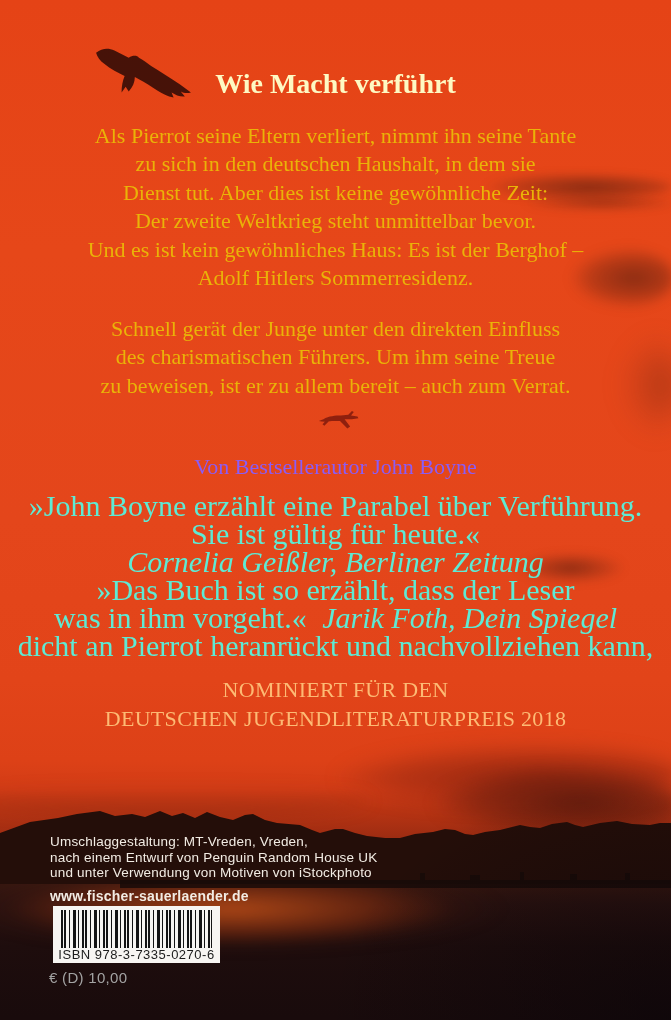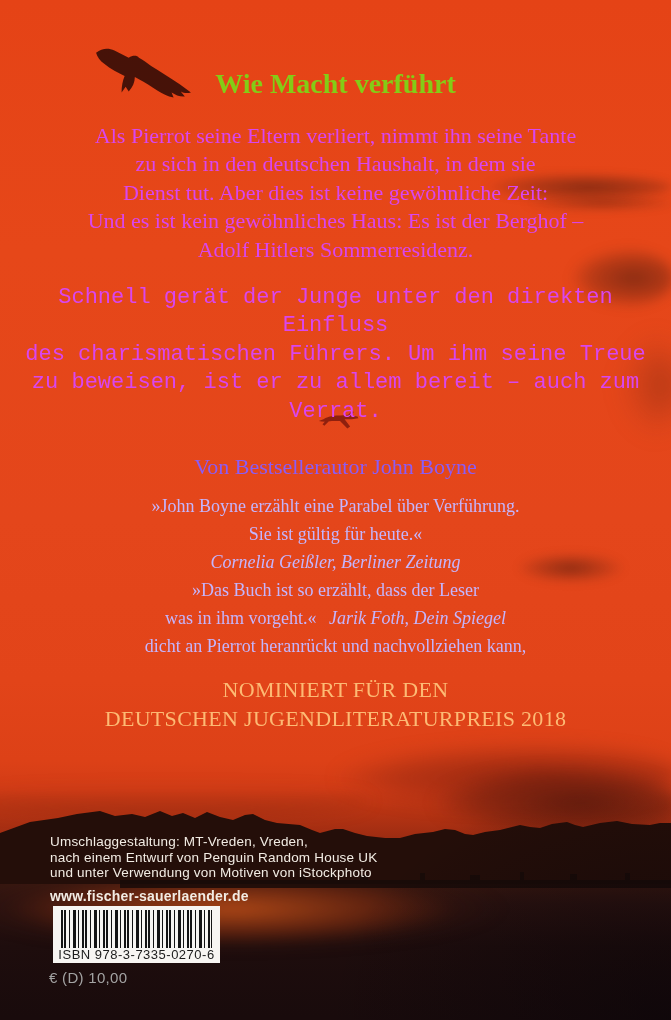--- a/index.html
+++ b/index.html
@@ -43,25 +43,25 @@
   .terrain { position:absolute; left:0; top:0; z-index:5; pointer-events:none; }
   .corner {
     position:absolute; right:0; bottom:0; width:340px; height:240px; z-index:6; pointer-events:none;
     background:radial-gradient(at 100% 100%, rgba(8,4,8,.55), transparent 72%);
   }
   
   .bird { position:absolute; left:92px; top:44px; z-index:9; }
   .plane { position:absolute; left:317px; top:410px; z-index:9; }
   
   .txt { position:absolute; left:0; width:100%; text-align:center; z-index:10; }
-  .headline { top:68px; font-size:28px; font-weight:bold; color:#84cc16; }
-  .cream { color:#d946ef; font-size:22px; line-height:28.4px; }
+  .headline { top:68px; font-size:28px; font-weight:bold; color:#fef9c3; }
+  .cream { color:#eab308; font-size:22px; line-height:28.4px; }
   .para1 { top:122px; }
-  .para2 { top:284px;font-family:Liberation Mono, monospace; }
-  .maroon { color:#c4b5fd; font-size:18px; line-height:28px; }
+  .para2 { top:315px; }
+  .maroon { color:#5eead4; font-size:30px; line-height:28px; }
   .author { top:454px; font-size:22px; color:#8b5cf6; }
   .quote1 { top:492px; }
   .quote2 { top:576px; }
   .attr { font-style:italic; }
   .award { top:676px; color:#fdba74; font-size:22px; line-height:28.5px; letter-spacing:.3px; }
   .sans { font-family:"Liberation Sans","DejaVu Sans",sans-serif; }
   .credits { position:absolute; left:50px; top:834px; z-index:10; color:#f2ece4;
     font-size:13.5px; line-height:15.6px; letter-spacing:.2px; }
   .website { position:absolute; left:50px; top:888px; z-index:10; color:#f2ece4;
     font-size:14px; font-weight:bold; letter-spacing:.2px; }
@@ -121,20 +121,21 @@
       L44,7 L45,9 L38,10 L30,10 L36,18 L33,20 L25,12 L16,12 C11,13 6,13 2,12 Z
       M14,11 L8,17 L6,15.5 L11,10 Z"></path>
   </svg>
 
   <div class="txt headline">Wie Macht verführt</div>
 
   <div class="txt cream para1">
     <div>Als Pierrot seine Eltern verliert, nimmt ihn seine Tante</div>
     <div>zu sich in den deutschen Haushalt, in dem sie</div>
     <div>Dienst tut. Aber dies ist keine gewöhnliche Zeit:</div>
+    <div>Der zweite Weltkrieg steht unmittelbar bevor.</div>
     <div>Und es ist kein gewöhnliches Haus: Es ist der Berghof –</div>
     <div>Adolf Hitlers Sommerresidenz.</div>
   </div>
 
   <div class="txt cream para2">
     <div>Schnell gerät der Junge unter den direkten Einfluss</div>
     <div>des charismatischen Führers. Um ihm seine Treue</div>
     <div>zu beweisen, ist er zu allem bereit – auch zum Verrat.</div>
   </div>
 

